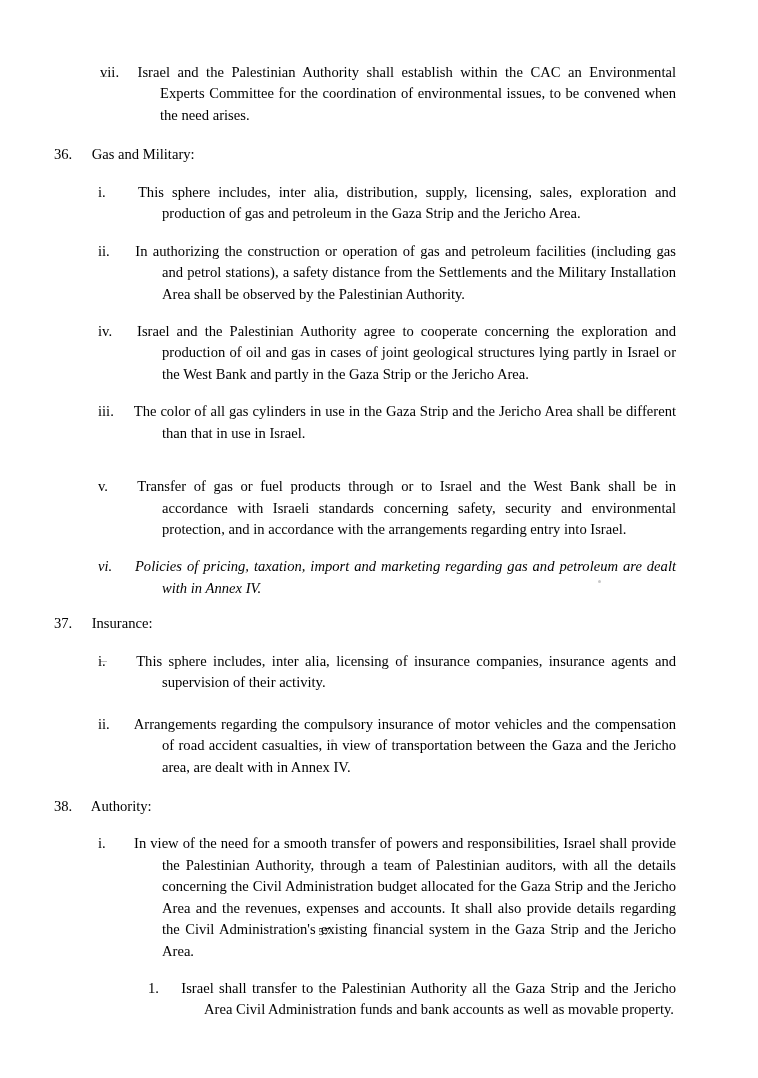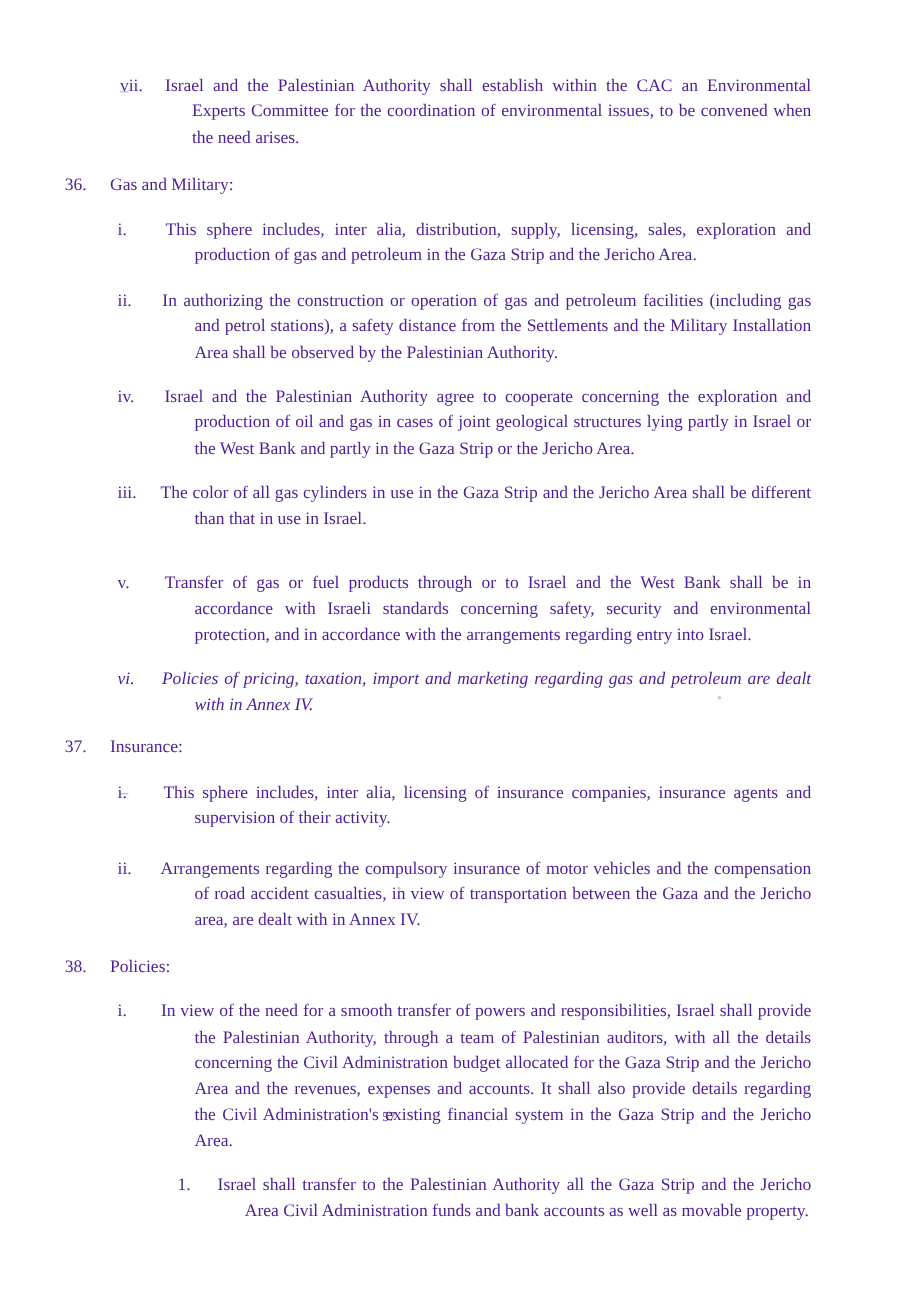--- a/index.html
+++ b/index.html
@@ -6,21 +6,21 @@
     margin: 0;
     padding: 0;
     background: #ffffff;
   }
   .page {
     position: relative;
     width: 758px;
     height: 1078px;
     background: #ffffff;
     font-family: "Liberation Serif", serif;
-    color: #4c1d95;
+    color: #000000;
     overflow: hidden;
   }
   .content {
     position: absolute;
     left: 88px;
     top: 62px;
     width: 588px;
   }
   .para {
     text-align: justify;
@@ -138,21 +138,21 @@
       <span>This  sphere includes, inter alia, licensing of insurance companies, insurance agents and supervision of their activity.</span>
     </p>
 
     <p class="para lvl-roman" style="margin-top:20px;">
       <span class="marker">ii.</span>
       <span>Arrangements  regarding  the  compulsory  insurance of motor vehicles and  the  compensation  of  road  accident  casualties,  in  view  of transportation between  the Gaza and the Jericho area, are dealt with in Annex IV.</span>
     </p>
 
     <p class="para lvl-num" style="margin-top:18px;">
       <span class="marker">38.</span>
-      <span>Policies:</span>
+      <span>Authority:</span>
     </p>
 
     <p class="para lvl-roman" style="margin-top:16px;">
       <span class="marker">i.</span>
       <span>In  view  of  the  need  for  a  smooth  transfer  of  powers  and responsibilities, Israel shall provide the Palestinian Authority, through a team  of  Palestinian auditors,  with  all the details concerning the Civil Administration budget allocated for the Gaza Strip and the Jericho Area and  the  revenues,  expenses  and accounts. It shall also provide details regarding  the  Civil  Administration's  existing  financial  system in the Gaza Strip and the Jericho Area.</span>
     </p>
 
     <p class="para lvl-sub" style="margin-top:16px;">
       <span class="marker">1.</span>
       <span>Israel  shall  transfer  to  the  Palestinian  Authority  all the Gaza Strip  and the Jericho Area Civil Administration funds and bank accounts as well as movable property.</span>

